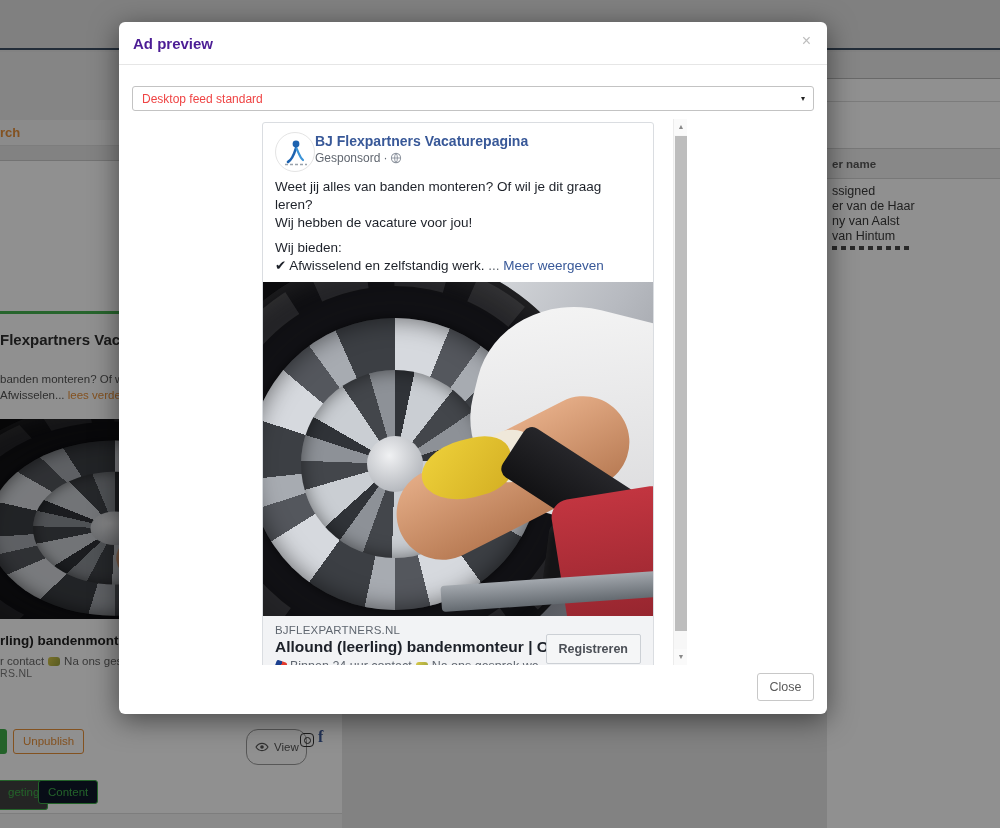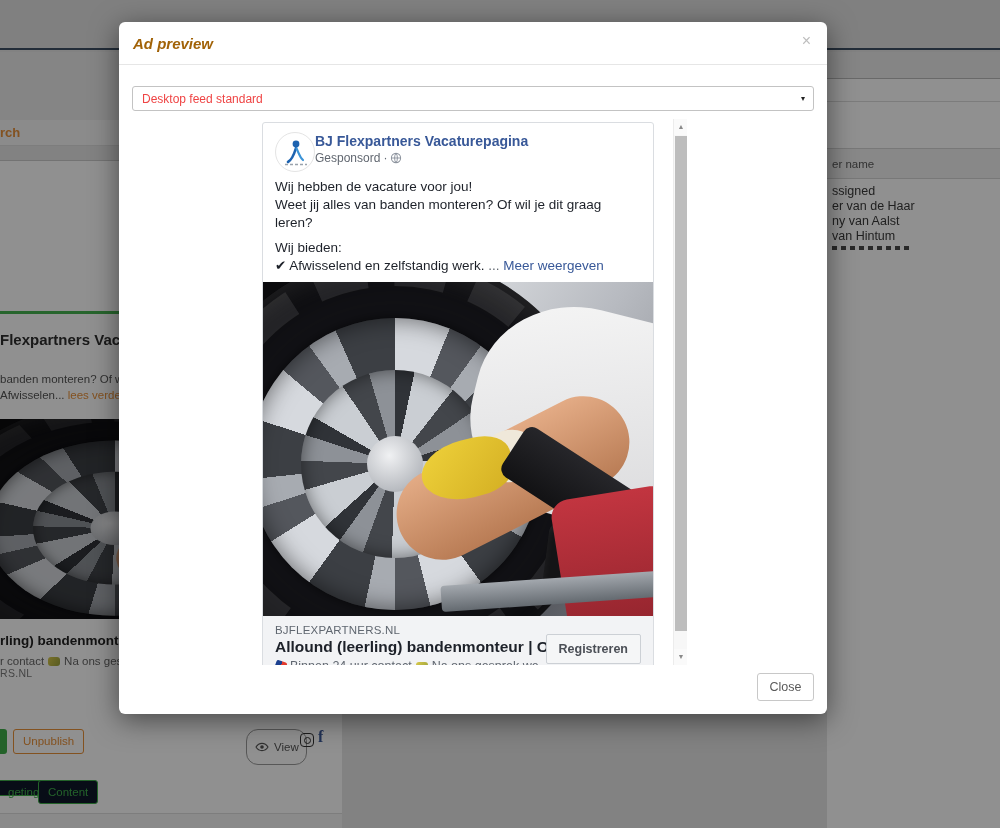--- a/index.html
+++ b/index.html
@@ -23,39 +23,39 @@
   .bg-headline { position:absolute; left:0; top:472px; font-size:13.5px; font-weight:bold; color:#222; white-space:nowrap; }
   .bg-desc { position:absolute; left:0; top:494px; font-size:11.5px; color:#666; white-space:nowrap; display:flex; align-items:center; gap:4px; }
 
   .btn-stub { position:absolute; left:-20px; top:568px; width:27px; height:25px; background:#3fae4a; border-radius:3px; }
   .btn-unpublish { position:absolute; left:13px; top:568px; height:25px; padding:0 9px; border:1px solid #e8913a; border-radius:3px; background:#fff; color:#e8913a; font-size:11.5px; line-height:23px; }
   .btn-view { position:absolute; left:246px; top:568px; height:36px; padding:0 7px; border:1px solid #9a9a9a; border-radius:12px; background:#fff; color:#555; font-size:11.5px; line-height:22px; display:flex; align-items:center; gap:4px; }
   .icon-insta { position:absolute; left:300px; top:572px; width:14px; height:14px; border:1.6px solid #333; border-radius:4px; }
   .icon-insta::after { content:""; position:absolute; left:2.6px; top:2.6px; width:5px; height:5px; border:1.4px solid #333; border-radius:50%; }
   .icon-fb { position:absolute; left:318px; top:567px; font-size:16px; font-weight:bold; color:#3b5998; font-family:"Liberation Serif", serif; }
 
-  .tab-targeting { position:absolute; left:0; top:619px; height:16px; padding:0 8px; border:1px solid #3fae4a; border-left:none; border-radius:0 3px 3px 0; color:#3fae4a; font-size:11.5px; line-height:22px; background:#0f172a; }
+  .tab-targeting { position:absolute; left:0; top:619px; height:30px; padding:0 8px; border:1px solid #3fae4a; border-left:none; border-radius:0 3px 3px 0; color:#3fae4a; font-size:11.5px; line-height:22px; background:#404040; }
   .tab-content { position:absolute; left:38px; top:619px; height:24px; padding:0 9px; border:1px solid #3fae4a; border-radius:3px; color:#3fae4a; font-size:11.5px; line-height:22px; background:#0f172a; }
   .bottom-band { position:absolute; left:0; top:652px; width:342px; height:16px; background:#f4f4f4; border-top:1px solid #ddd; }
 
   .right-panel { position:absolute; left:827px; top:78px; width:173px; height:750px; background:#fff; border-top:1px solid #bbb; }
   .rp-line1 { position:absolute; left:0; top:22px; width:173px; border-top:1px solid #dcdcdc; }
   .rp-header { position:absolute; left:0; top:69px; width:173px; height:31px; background:#f1f1f1; border-top:1px solid #d5d5d5; border-bottom:1px solid #d5d5d5; }
-  .rp-header span { position:absolute; left:5px; top:9px; font-size:11.5px; font-weight:normal; color:#5a5a5a;text-align:center; }
+  .rp-header span { position:absolute; left:5px; top:9px; font-size:11.5px; font-weight:bold; color:#5a5a5a;text-align:center; }
   .rp-rows { position:absolute; left:5px; top:105px; font-size:12.5px; color:#3a3a3a; line-height:15px; white-space:nowrap; }
   .rp-clip { width:80px; height:4px; overflow:hidden; margin-top:2px; }
   .rp-clip i { display:block; width:80px; height:10px; background:repeating-linear-gradient(90deg,#4a4a4a 0 5px,transparent 5px 9px); }
 
   
   #overlay { position:absolute; inset:0; background:rgba(0,0,0,0.435); z-index:5; }
 
   
   #modal { position:absolute; left:119px; top:22px; width:708px; height:692px; background:#fff; border-radius:6px; box-shadow:0 6px 28px rgba(0,0,0,0.5); z-index:10; }
   .m-header { position:absolute; left:0; top:0; width:100%; height:43px; border-bottom:1px solid #e6e6e6; }
-  .m-title { position:absolute; left:14px; top:13px; font-size:15px; font-weight:bold; color:#a16207;font-style:italic; }
+  .m-title { position:absolute; left:14px; top:13px; font-size:15px; font-weight:bold; color:#4c1d95; }
   .m-close { position:absolute; right:16px; top:11px; font-size:16px; color:#bdbdbd; cursor:pointer; line-height:16px; }
   .m-select { position:absolute; left:13px; top:64px; width:682px; height:25px; border:1px solid #c3c3c3; border-radius:3px; background:#fff; }
   .m-select-val { position:absolute; left:9px; top:5px; font-size:12px; color:#ef4444; }
   .m-select-caret { position:absolute; right:8px; top:7px; font-size:8px; color:#222; }
 
   .preview-viewport { position:absolute; left:140px; top:97px; width:428px; height:546px; background:#fff; overflow:hidden; }
   .fb-card { position:absolute; left:3px; top:3px; width:392px; border:1px solid #dadde1; border-radius:3px; background:#fff; }
 
   .fb-head { display:flex; padding:9px 12px 4px; }
   .fb-avatar { width:40px; height:40px; border-radius:50%; border:1px solid #e4e4e4; background:#fff; flex:0 0 40px; overflow:hidden; }
@@ -228,22 +228,22 @@
             <svg width="12" height="12" viewBox="0 0 14 14">
               <circle cx="7" cy="7" r="5.4" fill="none" stroke="#8d949e" stroke-width="1.2"></circle>
               <path d="M1.6 7h10.8 M7 1.6c2.2 1.6 2.2 9.2 0 10.8 M7 1.6c-2.2 1.6-2.2 9.2 0 10.8" fill="none" stroke="#8d949e" stroke-width="1.1"></path>
             </svg>
           </div>
         </div>
       </div>
 
       <div class="fb-text">
         <div class="blk">
+          <div>Weet jij alles van banden monteren? Of wil je dit graag leren?</div>
           <div>Wij hebben de vacature voor jou!</div>
-          <div>Weet jij alles van banden monteren? Of wil je dit graag leren?</div>
         </div>
         <div>Wij bieden:</div>
         <div>
           <span>✔</span>
           <span>Afwisselend en zelfstandig werk.</span>
           <span class="fb-dots">...</span>
           <span class="fb-more">Meer weergeven</span>
         </div>
       </div>
 

